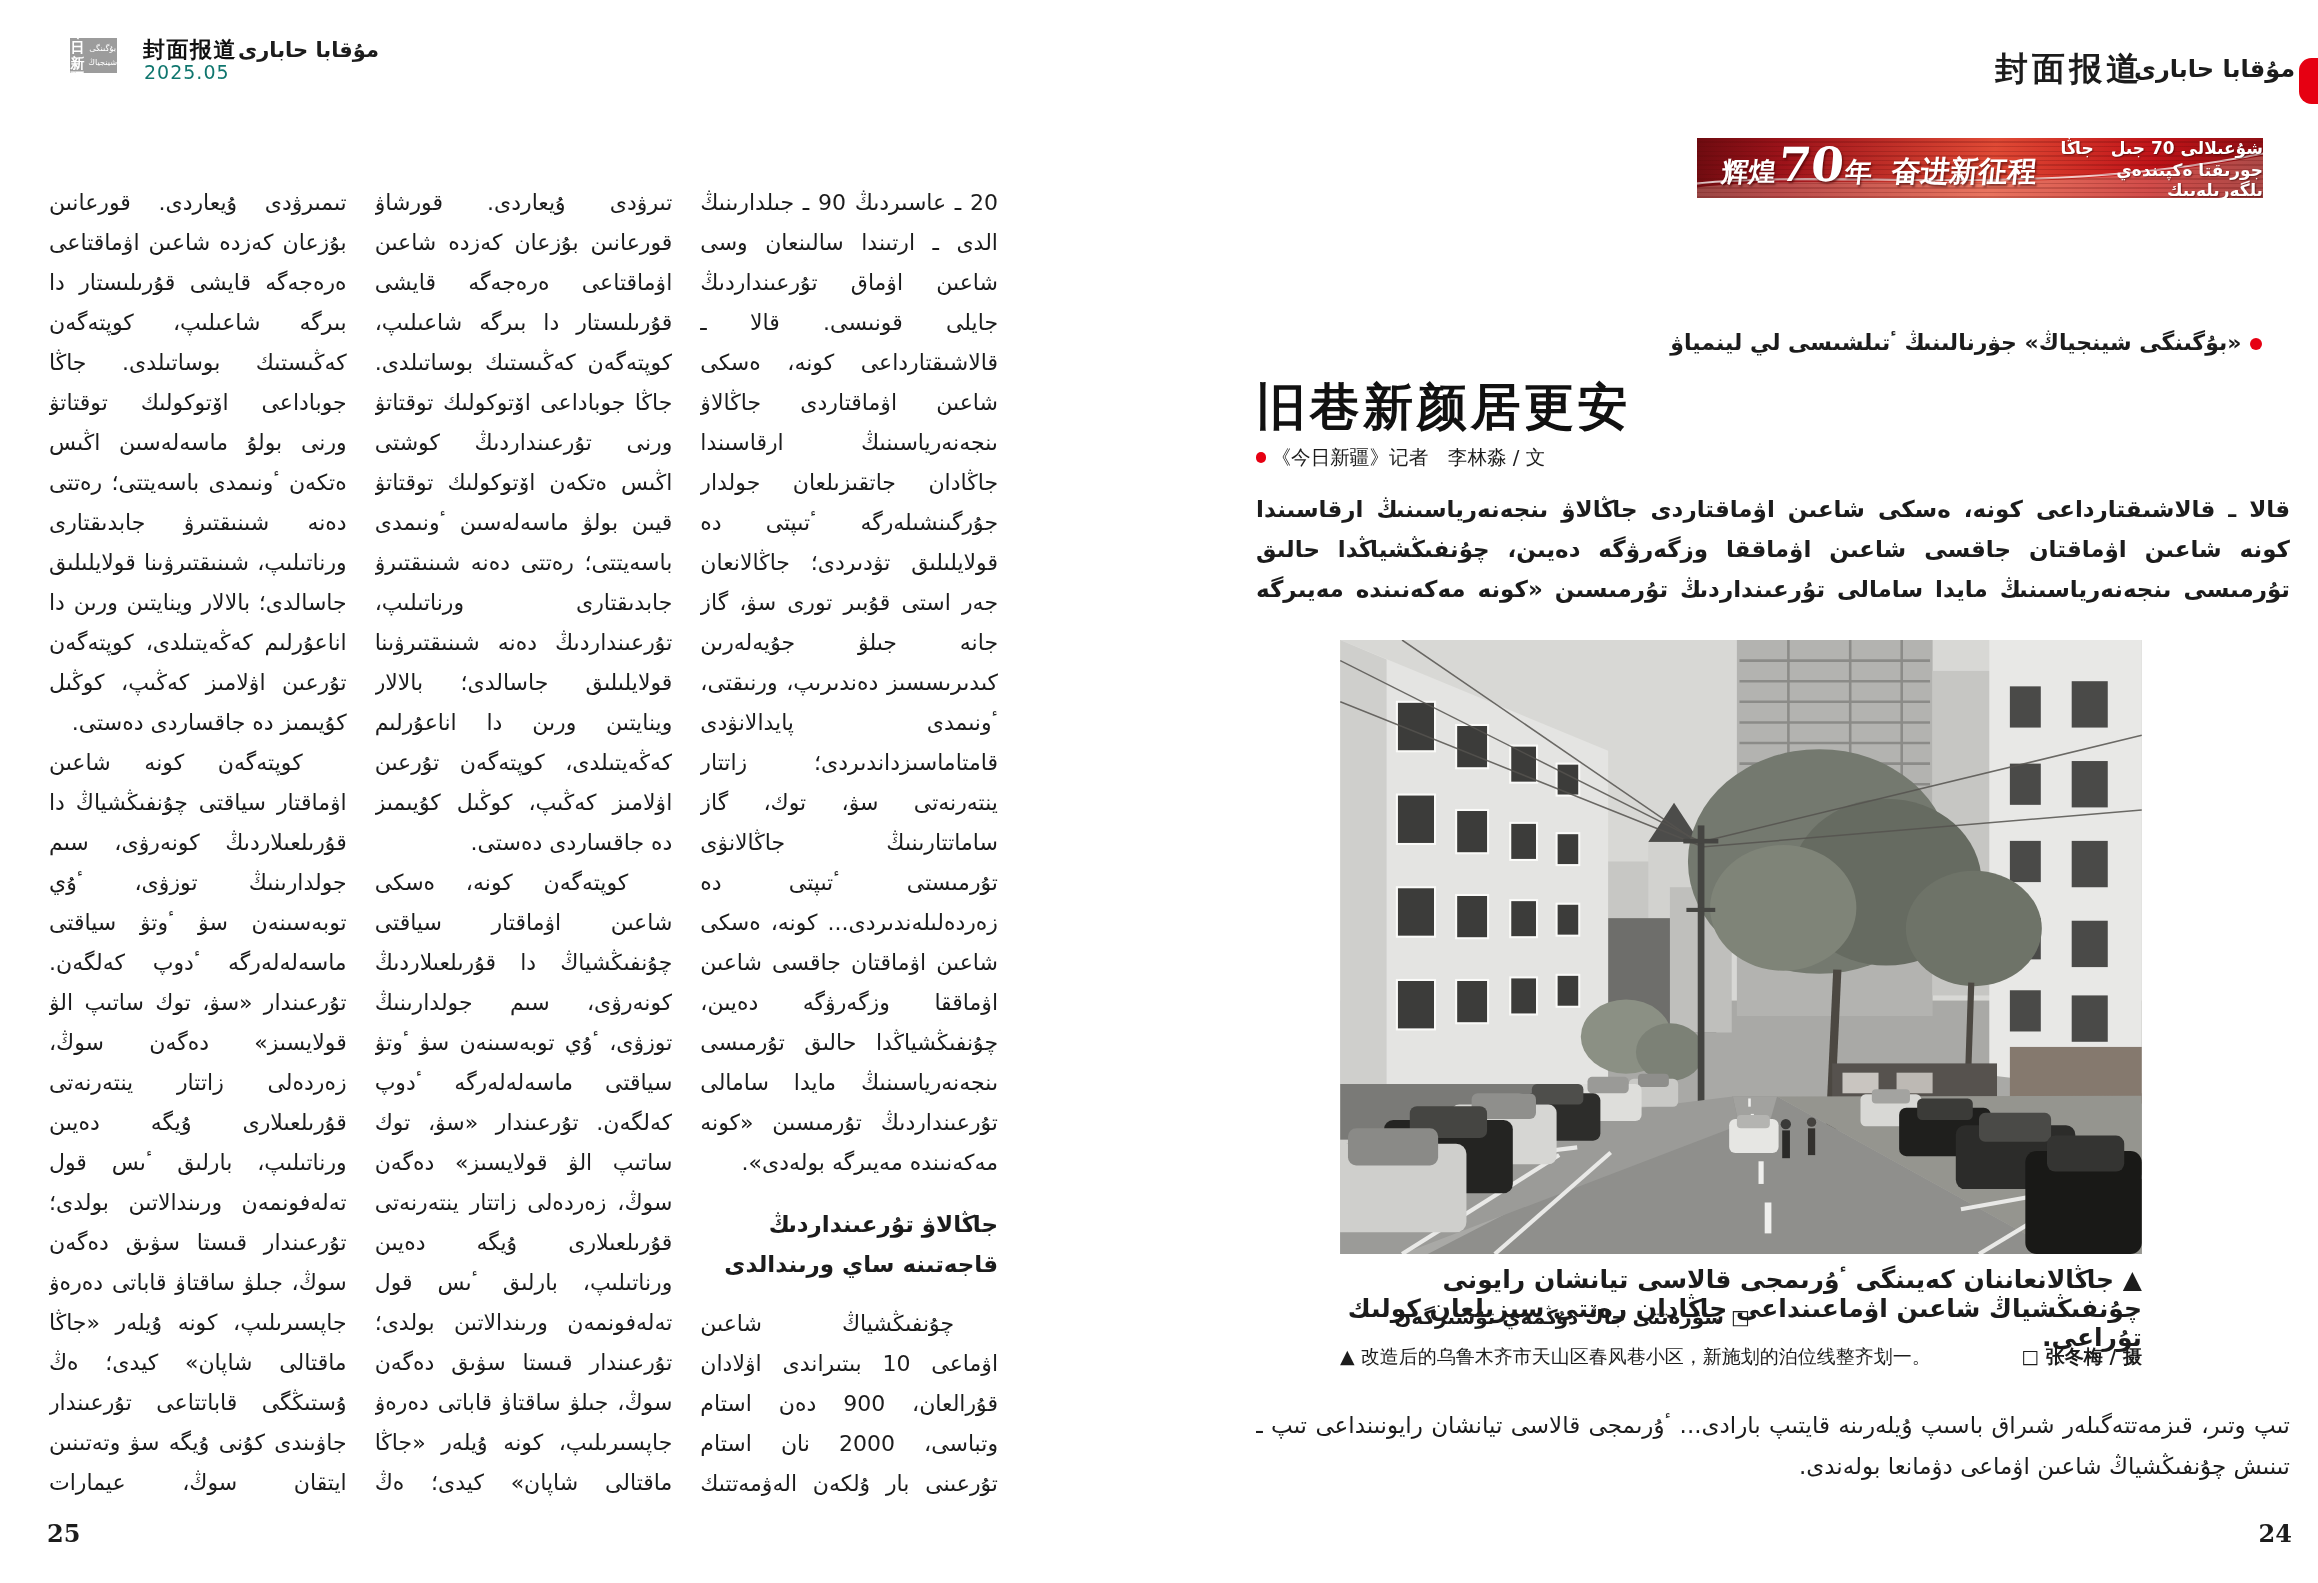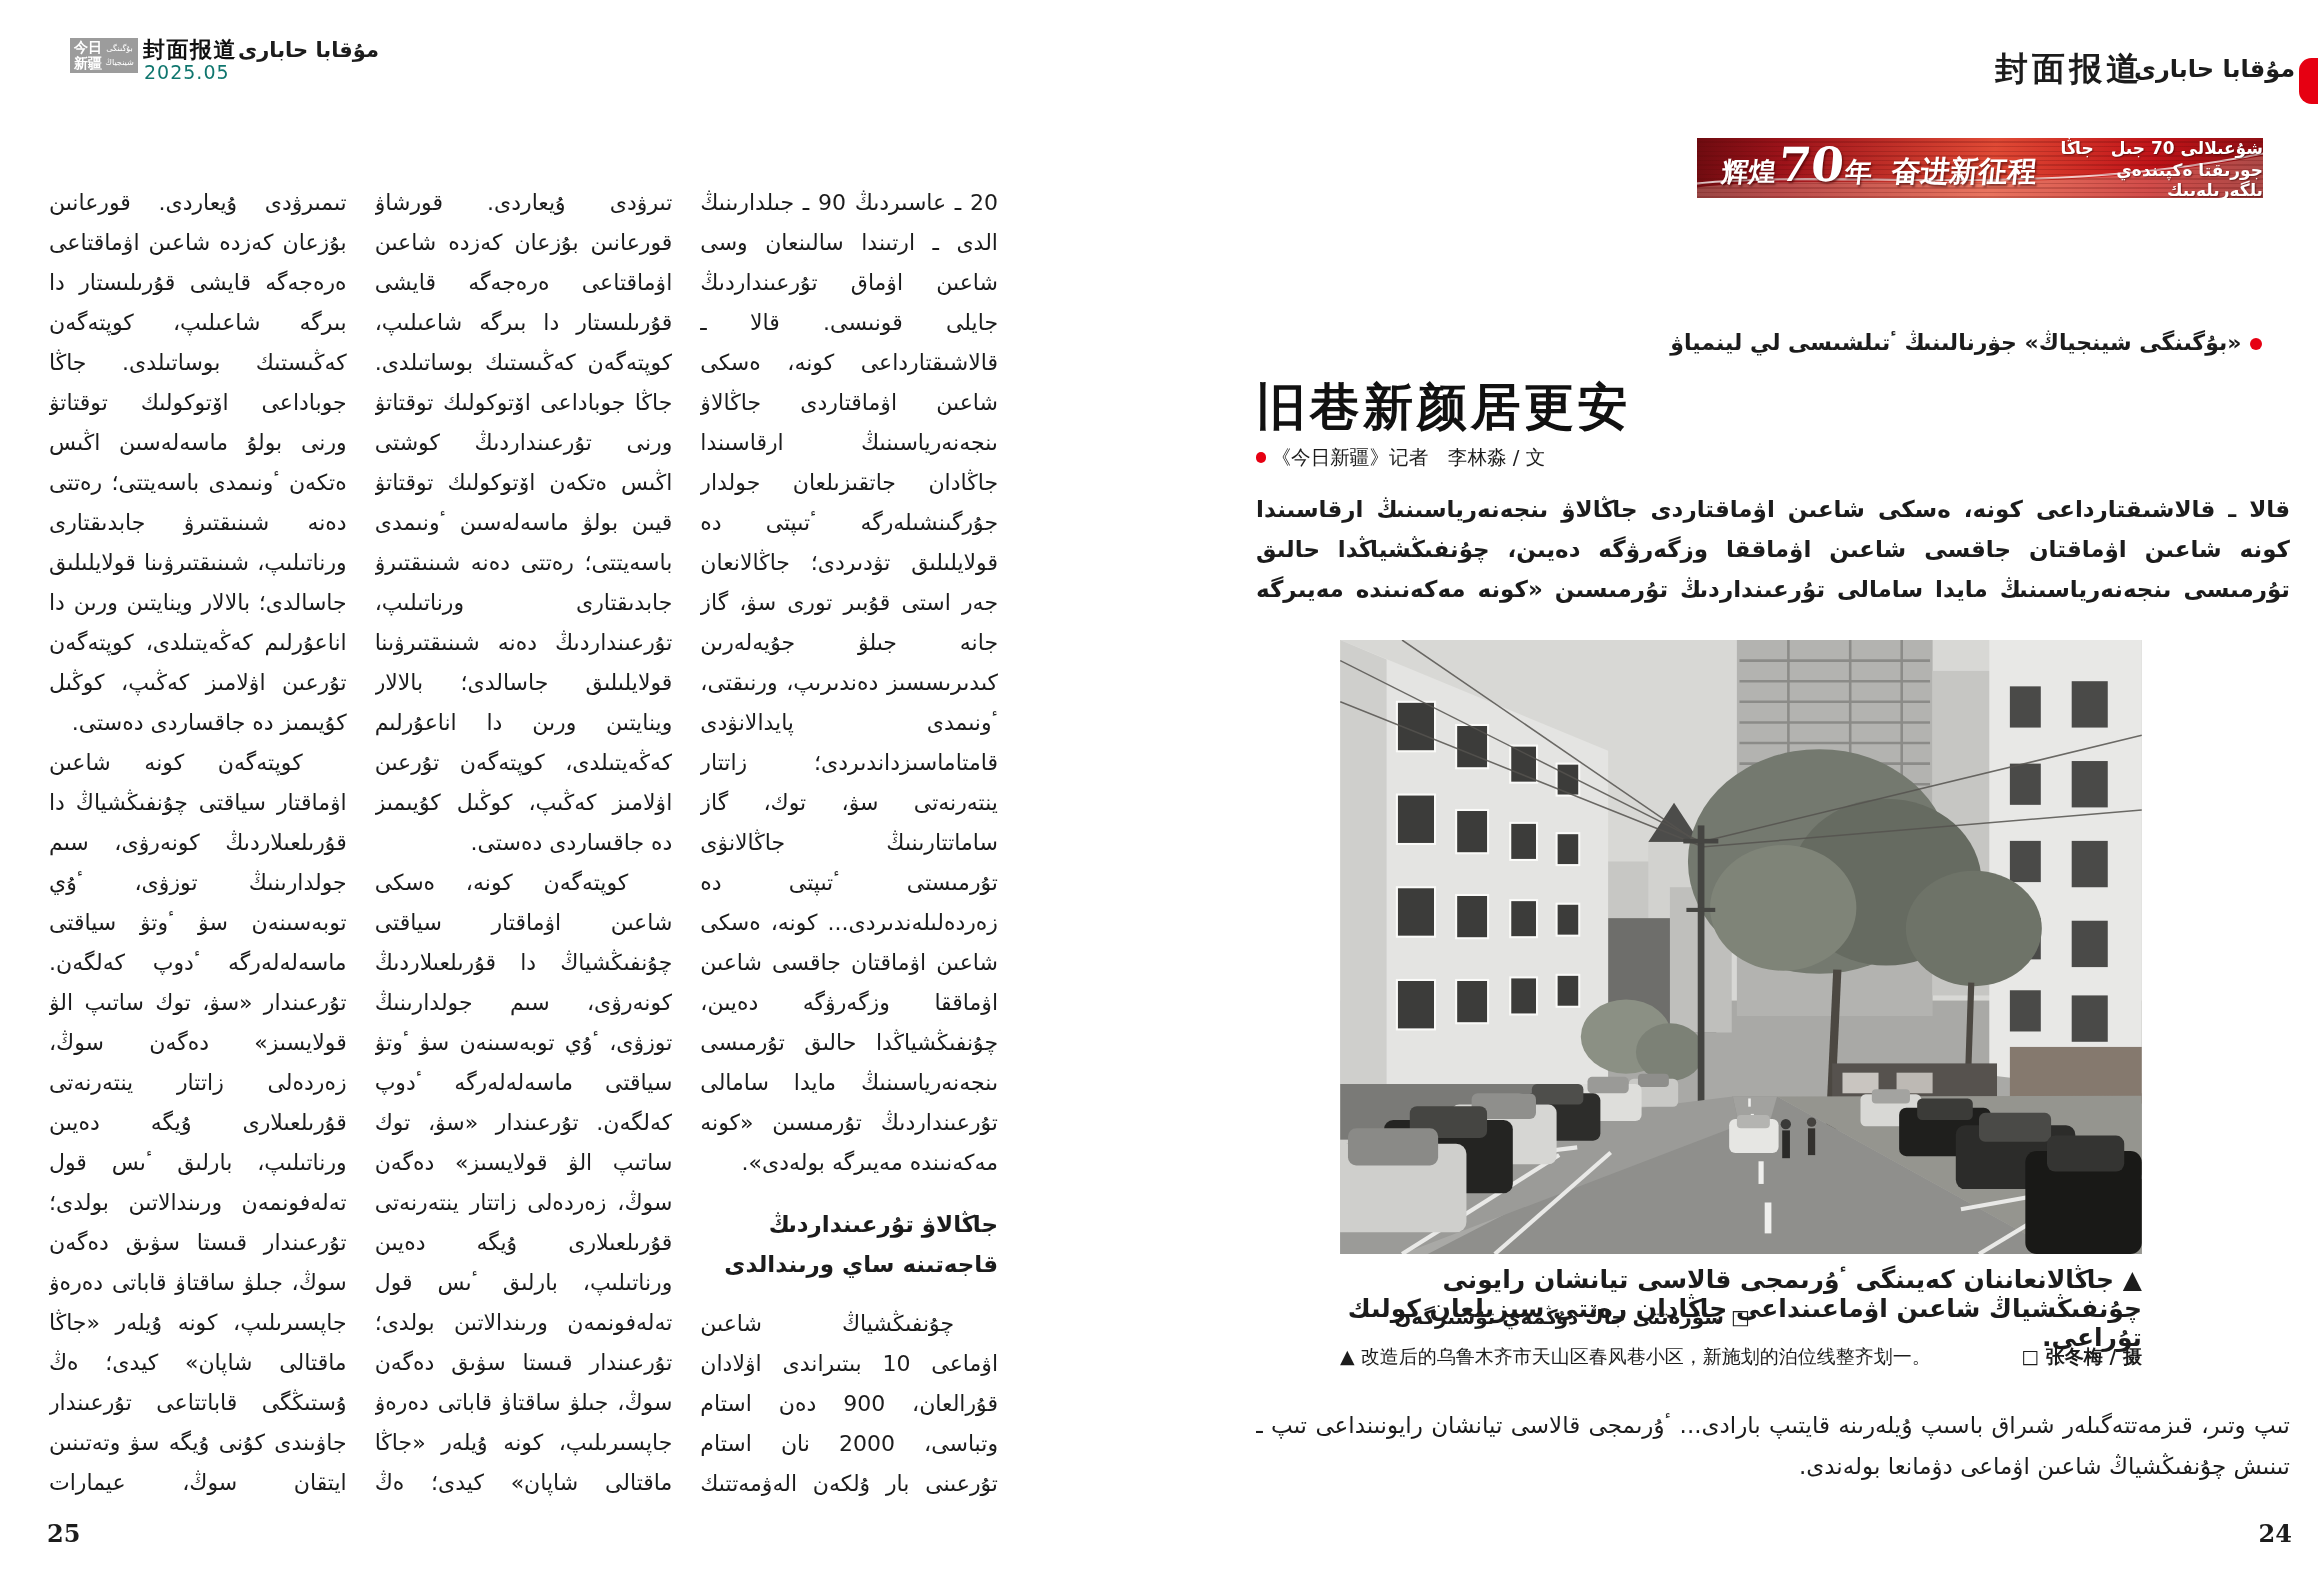--- a/index.html
+++ b/index.html
@@ -5,21 +5,21 @@
   * { margin:0; padding:0; box-sizing:border-box; }
   html,body { background:#ffffff; }
   .canvas {
     position:relative; width:2319px; height:1584px; background:#fff;
     font-family:"DejaVu Sans", sans-serif; color:#1c1c1c; overflow:hidden;
   }
   .abs { position:absolute; }
   .kz { direction:rtl; unicode-bidi:plaintext; }
 
   
-  .logo-box { left:70px; top:38px; width:68px; height:35px; background:#9c9c9c;
+  .logo-box { left:70px; top:38px; width:47px; height:35px; background:#9c9c9c;
               display:flex; align-items:center; justify-content:center; gap:3.1px; }
   .logo-cn { color:#fff; font-family:"DejaVu Serif", serif; font-weight:bold;
              font-size:14px; line-height:15.5px; text-align:center; }
   .logo-kz { color:#fff; font-size:8.2px; line-height:13.4px; text-align:center; direction:rtl; }
   .sec-cn-left { left:143px; top:35px; font-size:22px; font-weight:bold; color:#101010; letter-spacing:1.5px; }
   .issue { left:144px; top:61px; font-size:19px; color:#0f766e; letter-spacing:1px; }
   .sec-kz-left { left:238px; top:38px; font-size:21px; font-weight:bold; }
 
   
   .sec-cn-right { left:1995px; top:47px; font-size:33px; letter-spacing:4.1px;

